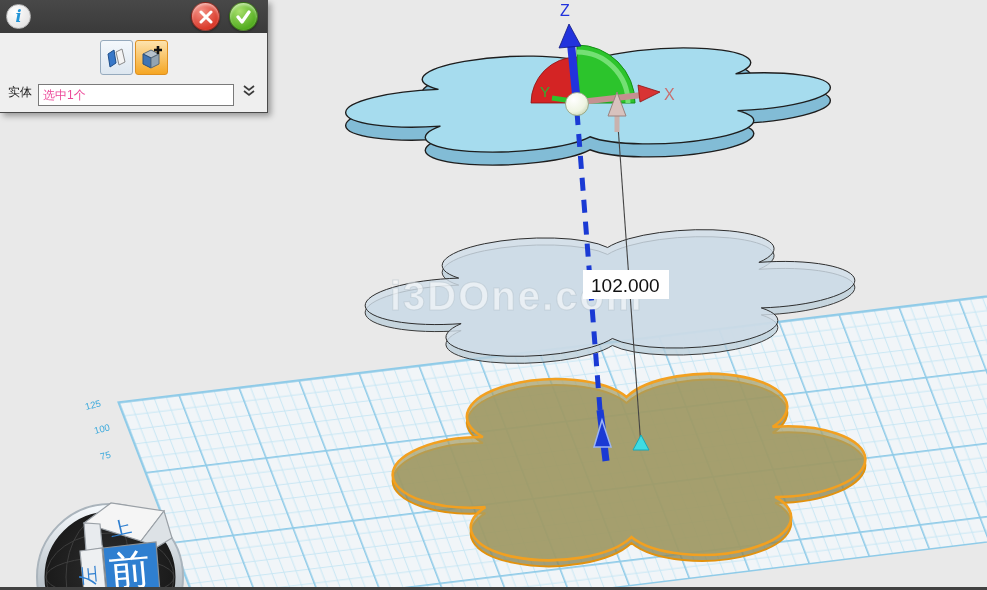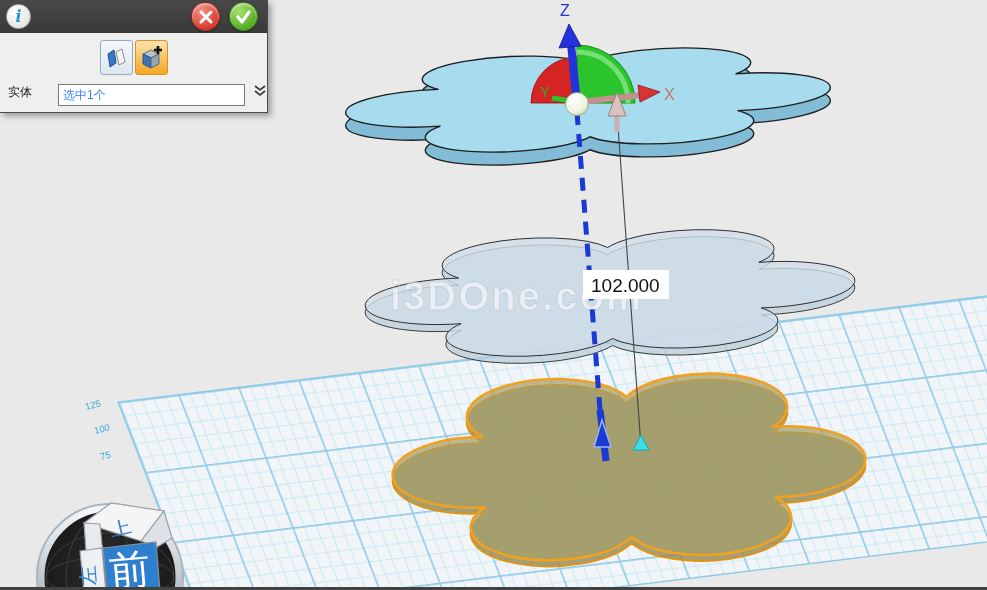--- a/index.html
+++ b/index.html
@@ -32,21 +32,21 @@
   .cancel-btn{background:radial-gradient(circle at 35% 30%,#f49084,#d93a2b 70%);}
   .accept-btn{background:radial-gradient(circle at 35% 30%,#a8e06c,#54ad21 70%);}
   .mode-row{position:absolute;left:0;top:40px;width:100%;display:flex;justify-content:center;gap:2px;}
   .mode-btn{width:31px;height:33px;border:1px solid #96aabd;border-radius:3px;
     background:linear-gradient(#f4f8fc,#dde7f0);display:flex;align-items:center;justify-content:center;cursor:pointer;}
   .mode-btn.active{border:1px solid #df9020;
     background:linear-gradient(#fde3ae,var(--active-orange,#f5a623));}
   .entity-row{position:absolute;left:0;top:84px;width:100%;height:24px;display:flex;align-items:flex-start;}
   .entity-label{font-size:12px;color:#1a1a1a;margin:0 6px 0 8px;white-space:nowrap;}
   .entity-input{width:186px;height:20px;border:1px solid #7a7a7a;background:#fff;
-    font-size:12px;padding:0 4px;color:#3b82f6;font-family:inherit;margin-left:20px;}
+    font-size:12px;padding:0 4px;color:#ec4899;font-family:inherit;}
   .expand-btn{margin-left:8px;background:none;border:none;padding:0;cursor:pointer;display:flex;}
   .bottom-bar{position:absolute;left:0;bottom:0;width:987px;height:3px;background:#414141;z-index:30;}
   .dim-text{font-size:19px;fill:#111;}
   .axis-num{font-size:9.5px;fill:#3aa9dc;}
   .wm{font-size:40px;font-weight:bold;letter-spacing:2px;
     fill:rgba(255,255,255,.55);stroke:rgba(170,185,195,.4);stroke-width:1px;}
 </style>
 </head>
 <body>
 

